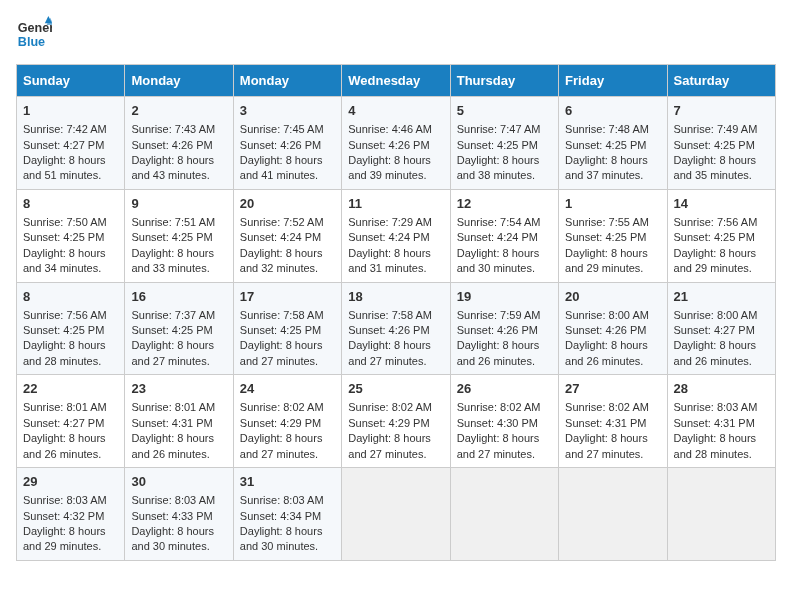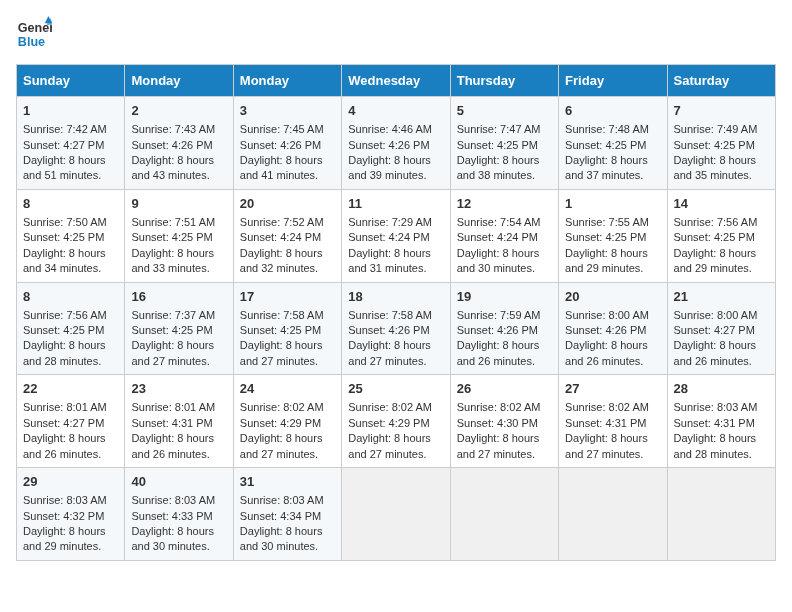--- a/index.html
+++ b/index.html
@@ -287,21 +287,21 @@
       </td>
       </tr>
       <tr>
         <td>
         <span class="day-num">29</span>
         <span>Sunrise: 8:03 AM</span><br>
         <span>Sunset: 4:32 PM</span><br>
         <span>Daylight: 8 hours and 29 minutes.</span>
       </td>
         <td>
-        <span class="day-num">40</span>
+        <span class="day-num">30</span>
         <span>Sunrise: 8:03 AM</span><br>
         <span>Sunset: 4:33 PM</span><br>
         <span>Daylight: 8 hours and 30 minutes.</span>
       </td>
         <td>
         <span class="day-num">31</span>
         <span>Sunrise: 8:03 AM</span><br>
         <span>Sunset: 4:34 PM</span><br>
         <span>Daylight: 8 hours and 30 minutes.</span>
       </td>

